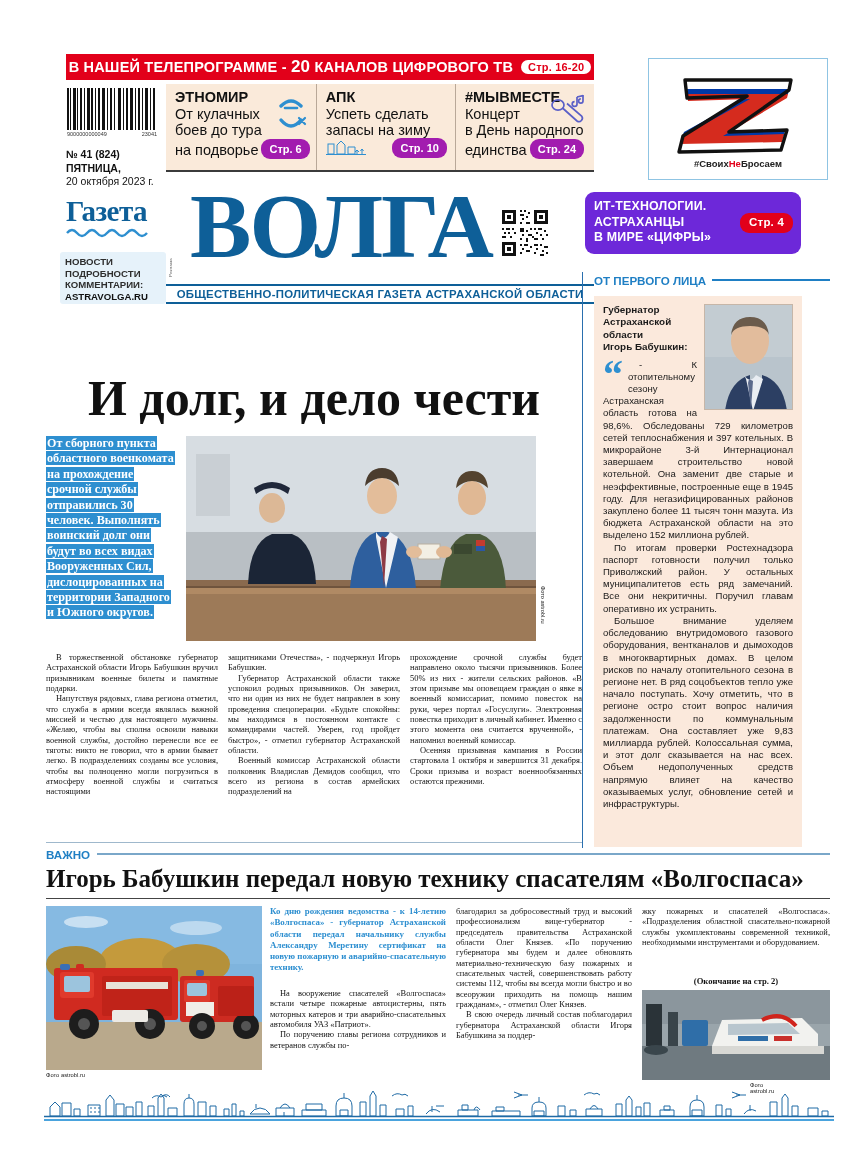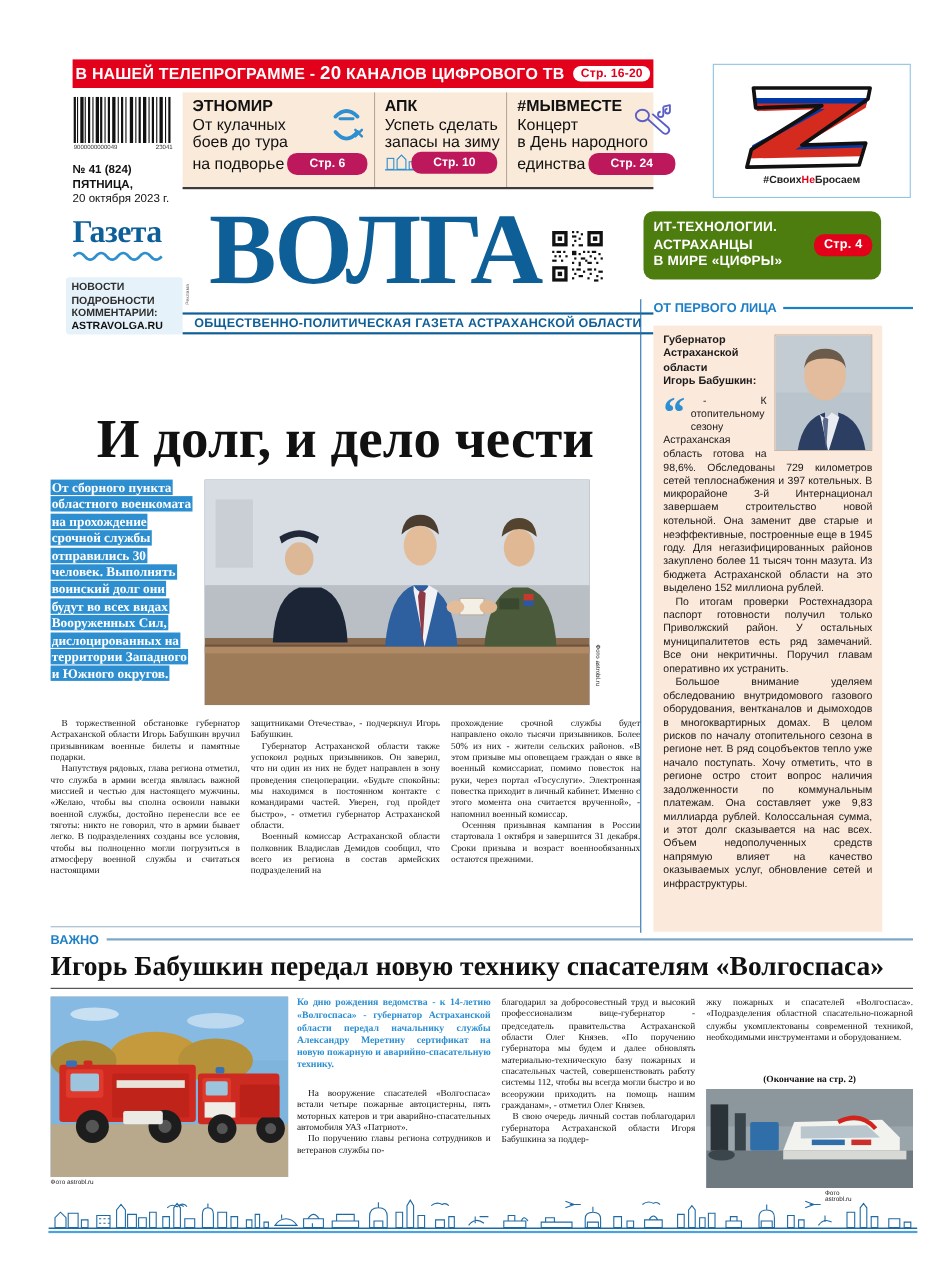--- a/index.html
+++ b/index.html
@@ -34,23 +34,23 @@
     background:#faeada; display:flex; border-bottom:2px solid #3b3b3b;
   }
   .teaser {
     flex:1; position:relative; padding:5px 6px 4px 9px;
     font-size:14.5px; line-height:16.6px; color:#111;
   }
   .teaser + .teaser { border-left:1px solid #b9a898; }
   .teaser .tz-title { font-weight:bold; }
   .teaser .tz-line { white-space:nowrap; }
   .pill-blue {
-    display:inline-block; background:#be185d; color:#fff;
+    display:inline-block; background:#a21caf; color:#fff;
     border-radius:9px; font-size:11px; font-weight:bold;
-    padding:2px 20px; vertical-align:2px; margin-left:3px;
+    padding:2px 8px; vertical-align:2px; margin-left:3px;
   }
   .tz-icon { position:absolute; right:6px; }
 
   
   .barcode-wrap { position:absolute; left:66px; top:88px; width:92px; height:56px; }
   .barcode { width:92px; height:42px; display:block; }
   .bc-nums {
     display:flex; justify-content:space-between;
     font-size:5.5px; color:#333; margin-top:1px; padding:0 1px;
     font-family:"Liberation Sans", sans-serif;
@@ -105,21 +105,21 @@
     position:absolute; left:648px; top:58px; width:180px; height:122px;
     border:1px solid #8fc4e3; background:#fff;
     display:flex; align-items:center; justify-content:center; flex-direction:column;
   }
   .z-caption { font-size:9.5px; font-weight:bold; color:#222; margin-top:-4px; }
   .z-caption .red { color:#e2001a; }
 
   
   .greenbox {
     position:absolute; left:585px; top:192px; width:216px; height:62px;
-    background:#4d7c0f; border-radius:9px; color:#fff;
+    background:#6d28d9; border-radius:9px; color:#fff;
     padding:7px 9px; font-size:12.4px; line-height:15.5px; font-weight:bold;
     letter-spacing:.2px;
   }
   .pill-red-solid {
     position:absolute; right:8px; top:21px;
     background:#e2001a; color:#fff; border-radius:9px;
     font-size:11.5px; font-weight:bold; padding:2px 9px;margin-left:11px;
   }
 
   

